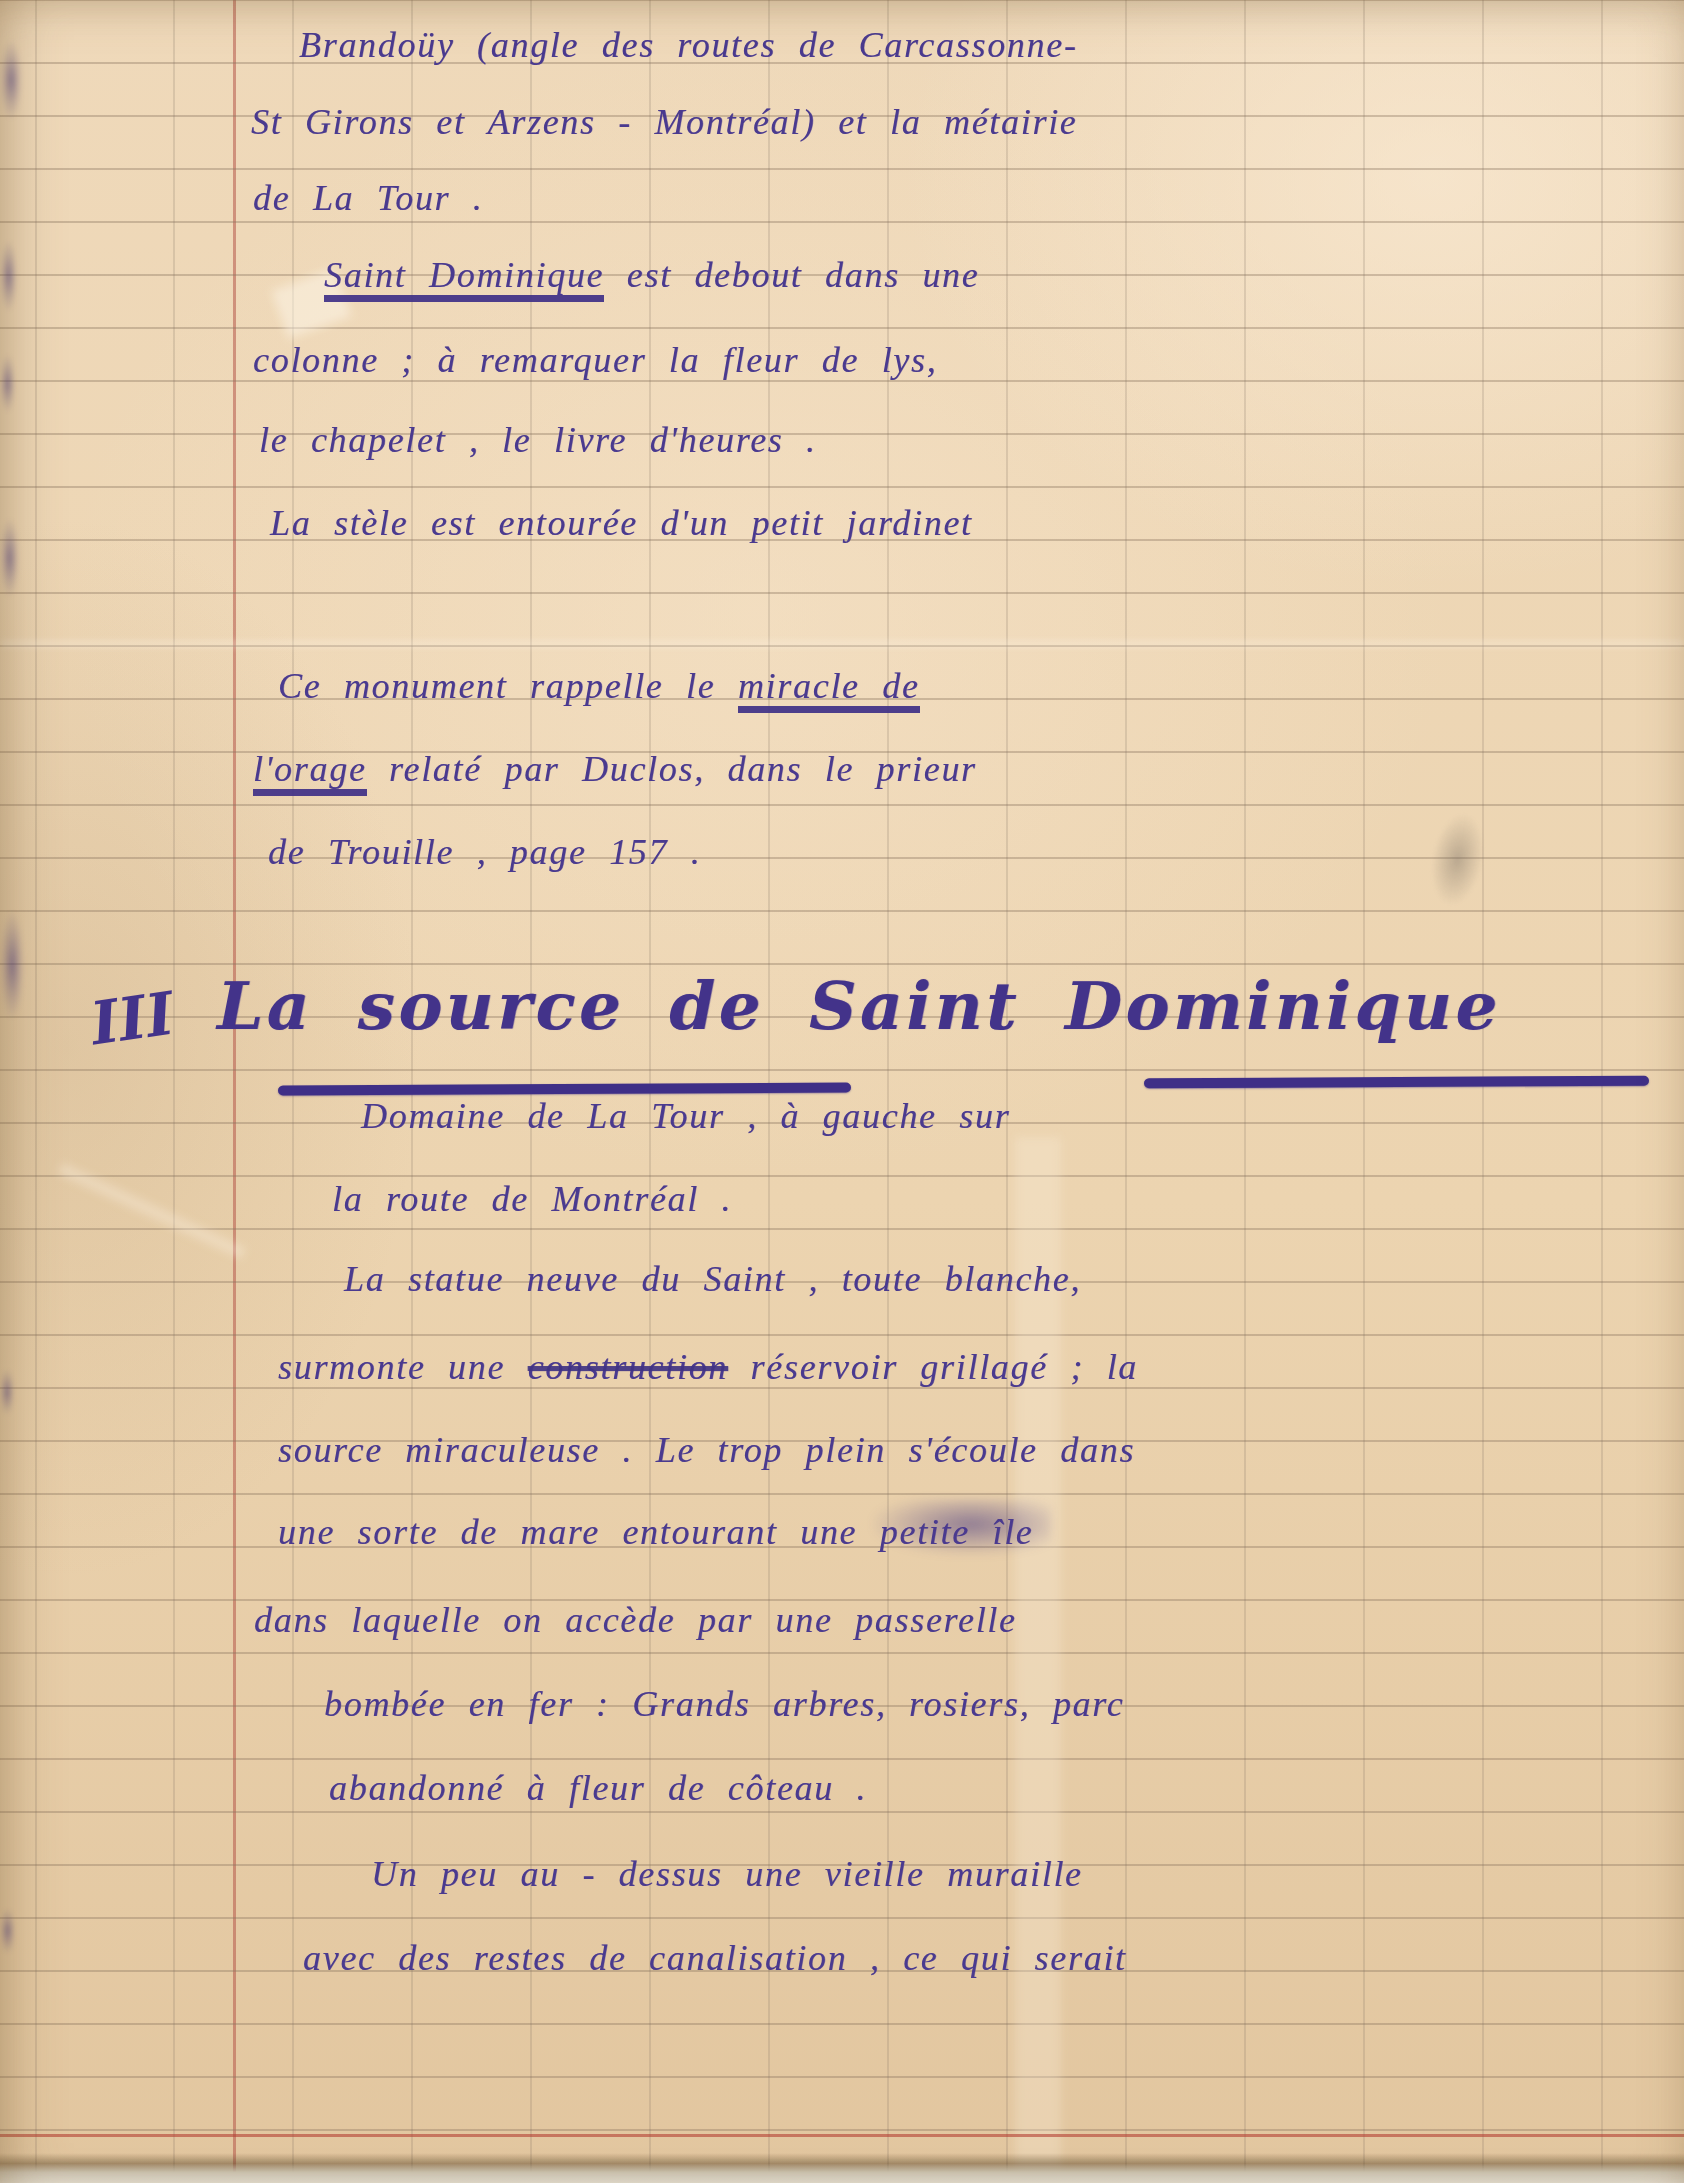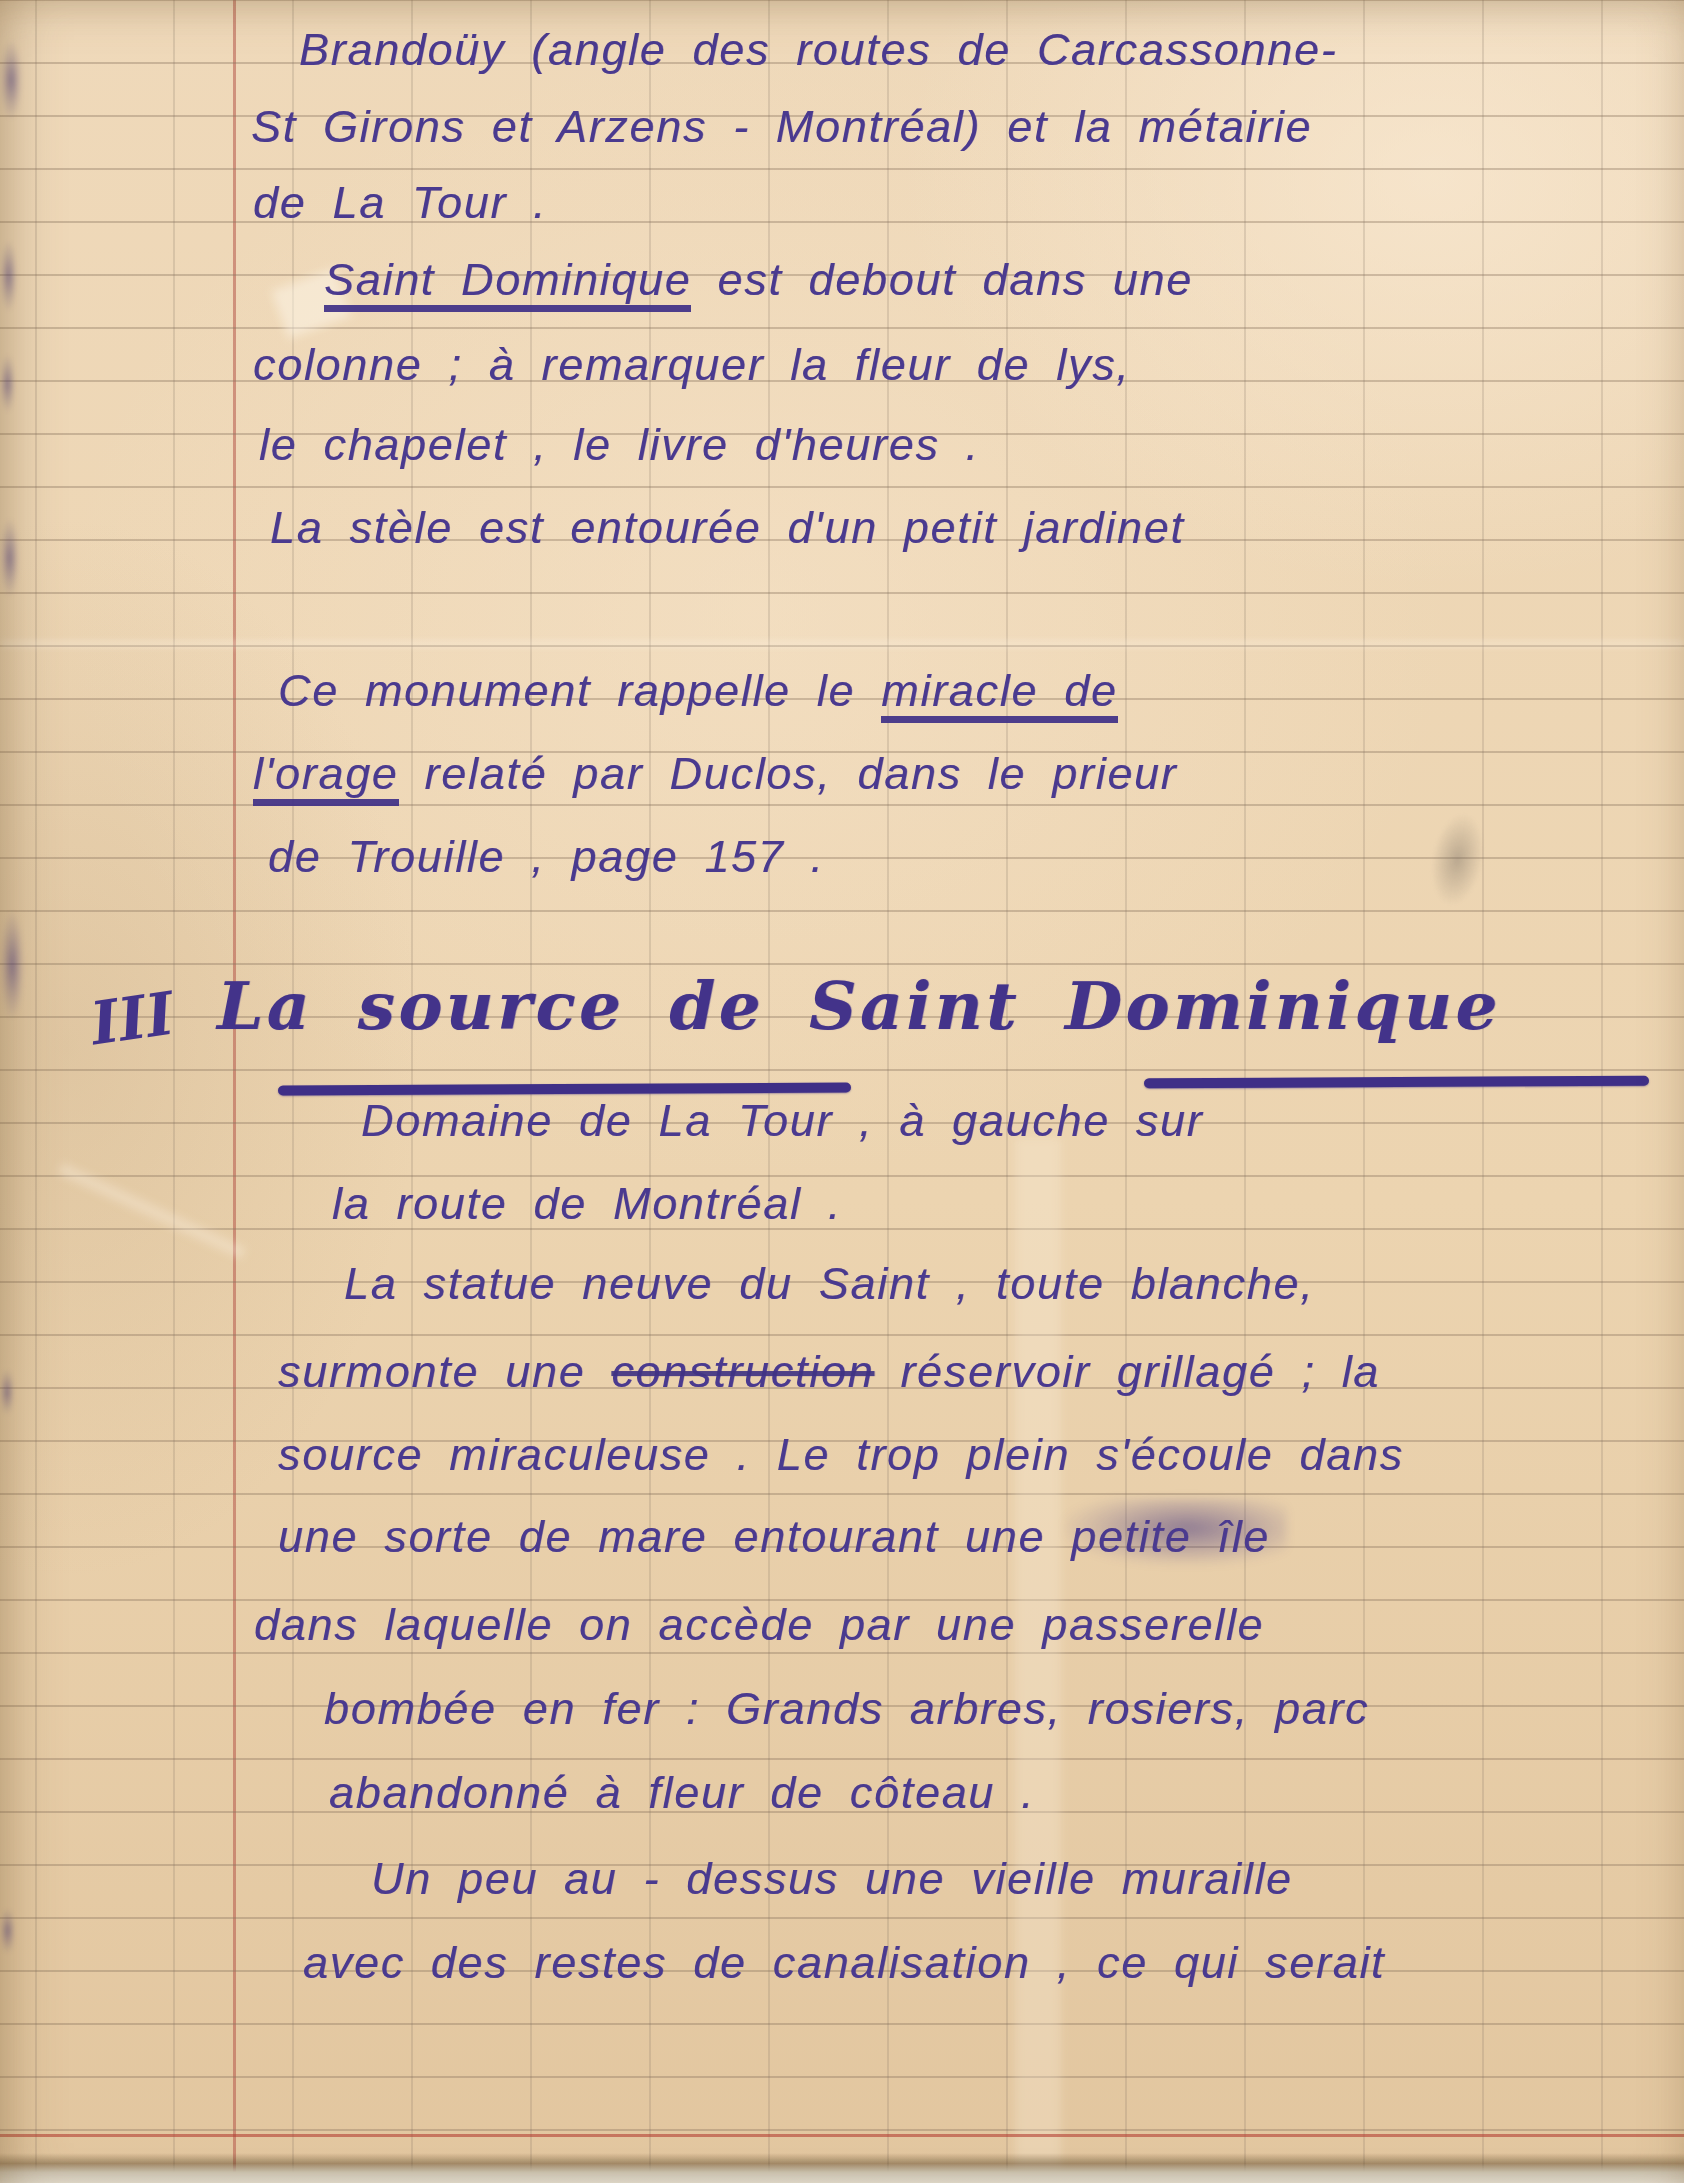--- a/index.html
+++ b/index.html
@@ -20,22 +20,22 @@
     background-position: 56px 0, 0 11px, 0 0, 0 0, 0 0, 0 0, 0 0;
   }
   .page::after{
     content:""; position:absolute; inset:0; pointer-events:none;
     box-shadow: inset 34px 0 59px -29.5px rgba(120,90,50,0.45),
                 inset -25px 0 51px -29.5px rgba(120,90,50,0.30),
                 inset 0 29.5px 51px -29.5px rgba(120,90,50,0.28);
   }
   .hw-line{
     position:absolute; white-space:nowrap;
-    font-family:Liberation Sans, sans-serif; font-style:italic;
-    font-size:45px; color:#4a3a8f;
+    font-family:Liberation Serif, serif; font-style:italic;
+    font-size:36px; color:#4a3a8f;
     letter-spacing:1.7px; word-spacing:11.8px;
     text-shadow: 0.5px 0.3px 0.5px rgba(74,58,143,0.45);
   }
   .seg{position:relative;}
   .u{border-bottom:7.6px solid rgba(63,48,135,0.92); padding-bottom:0;}
   .strike{
     text-decoration:line-through;
     text-decoration-thickness:5px;
     text-decoration-color:rgba(64,50,130,0.85);
   }

